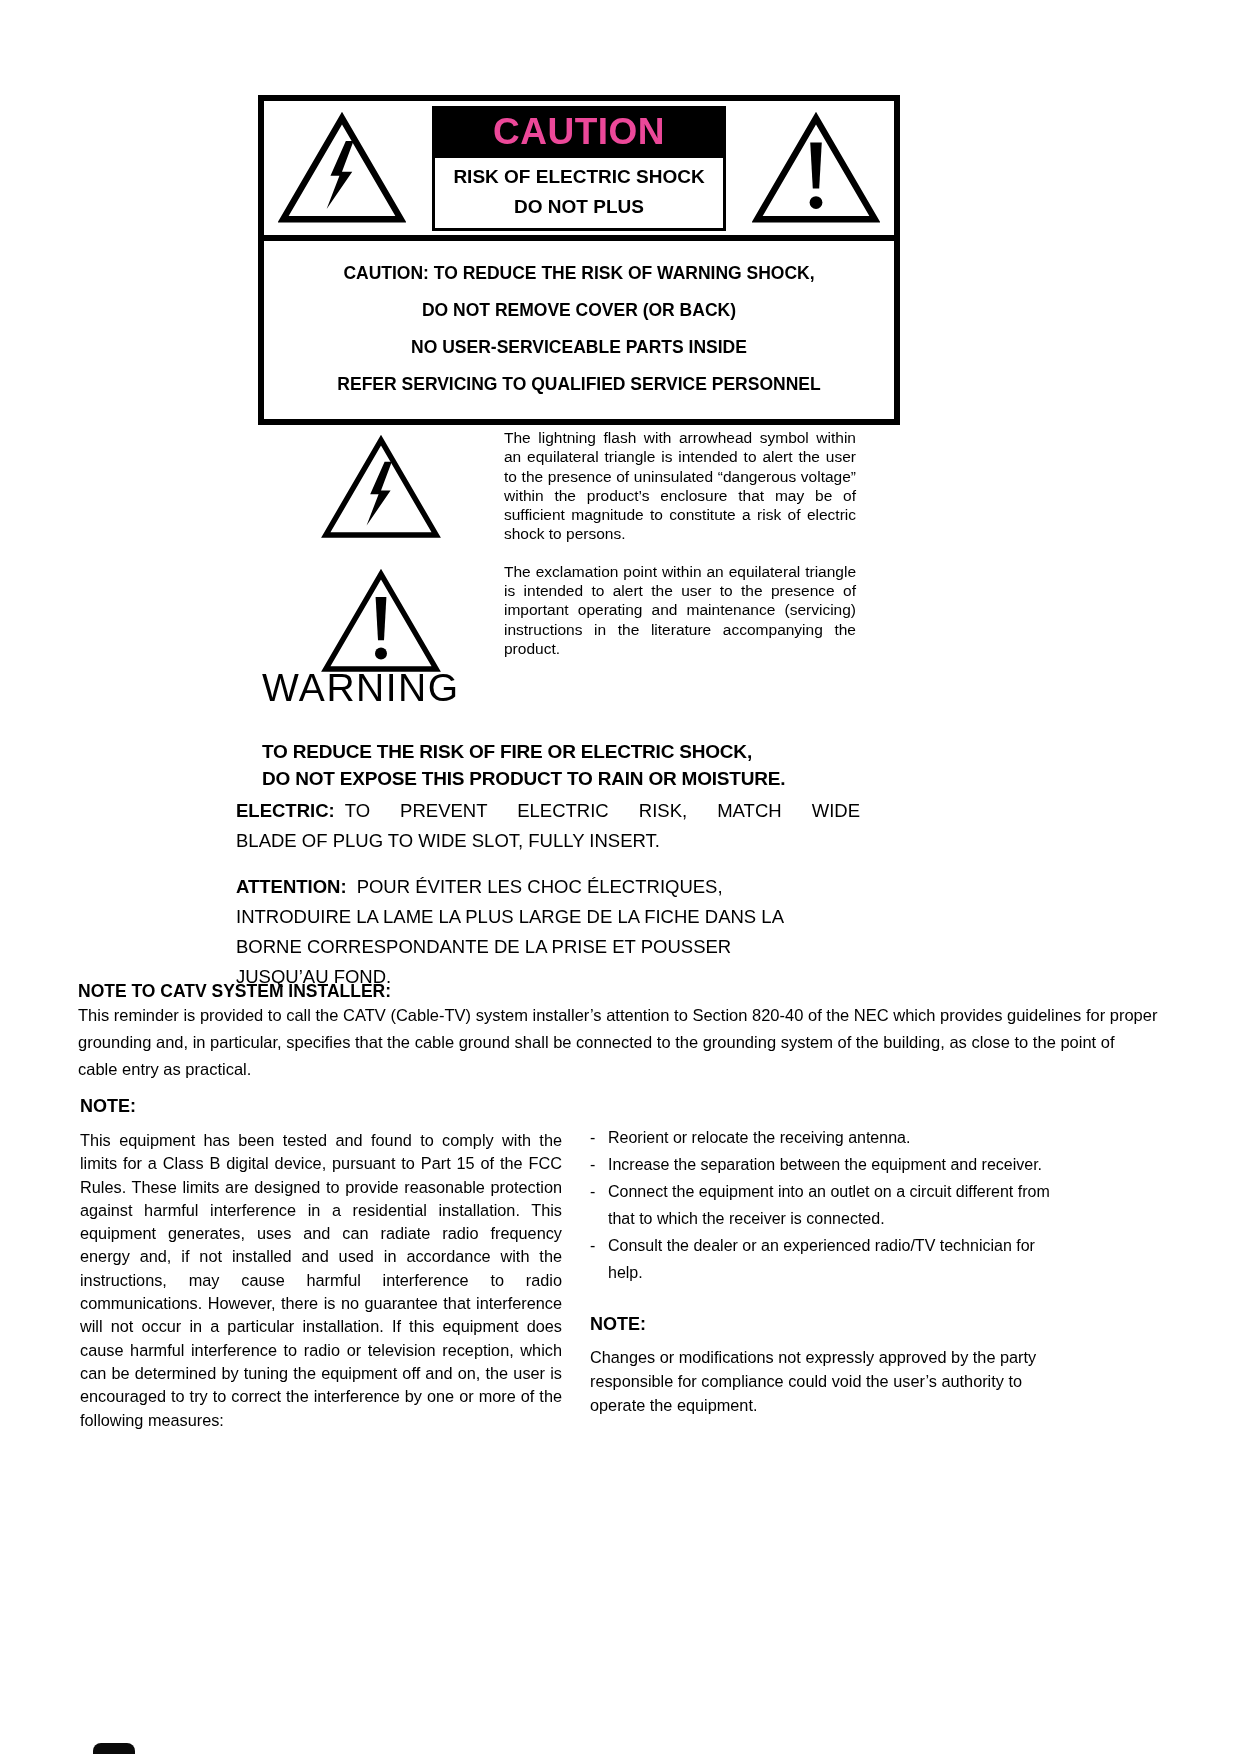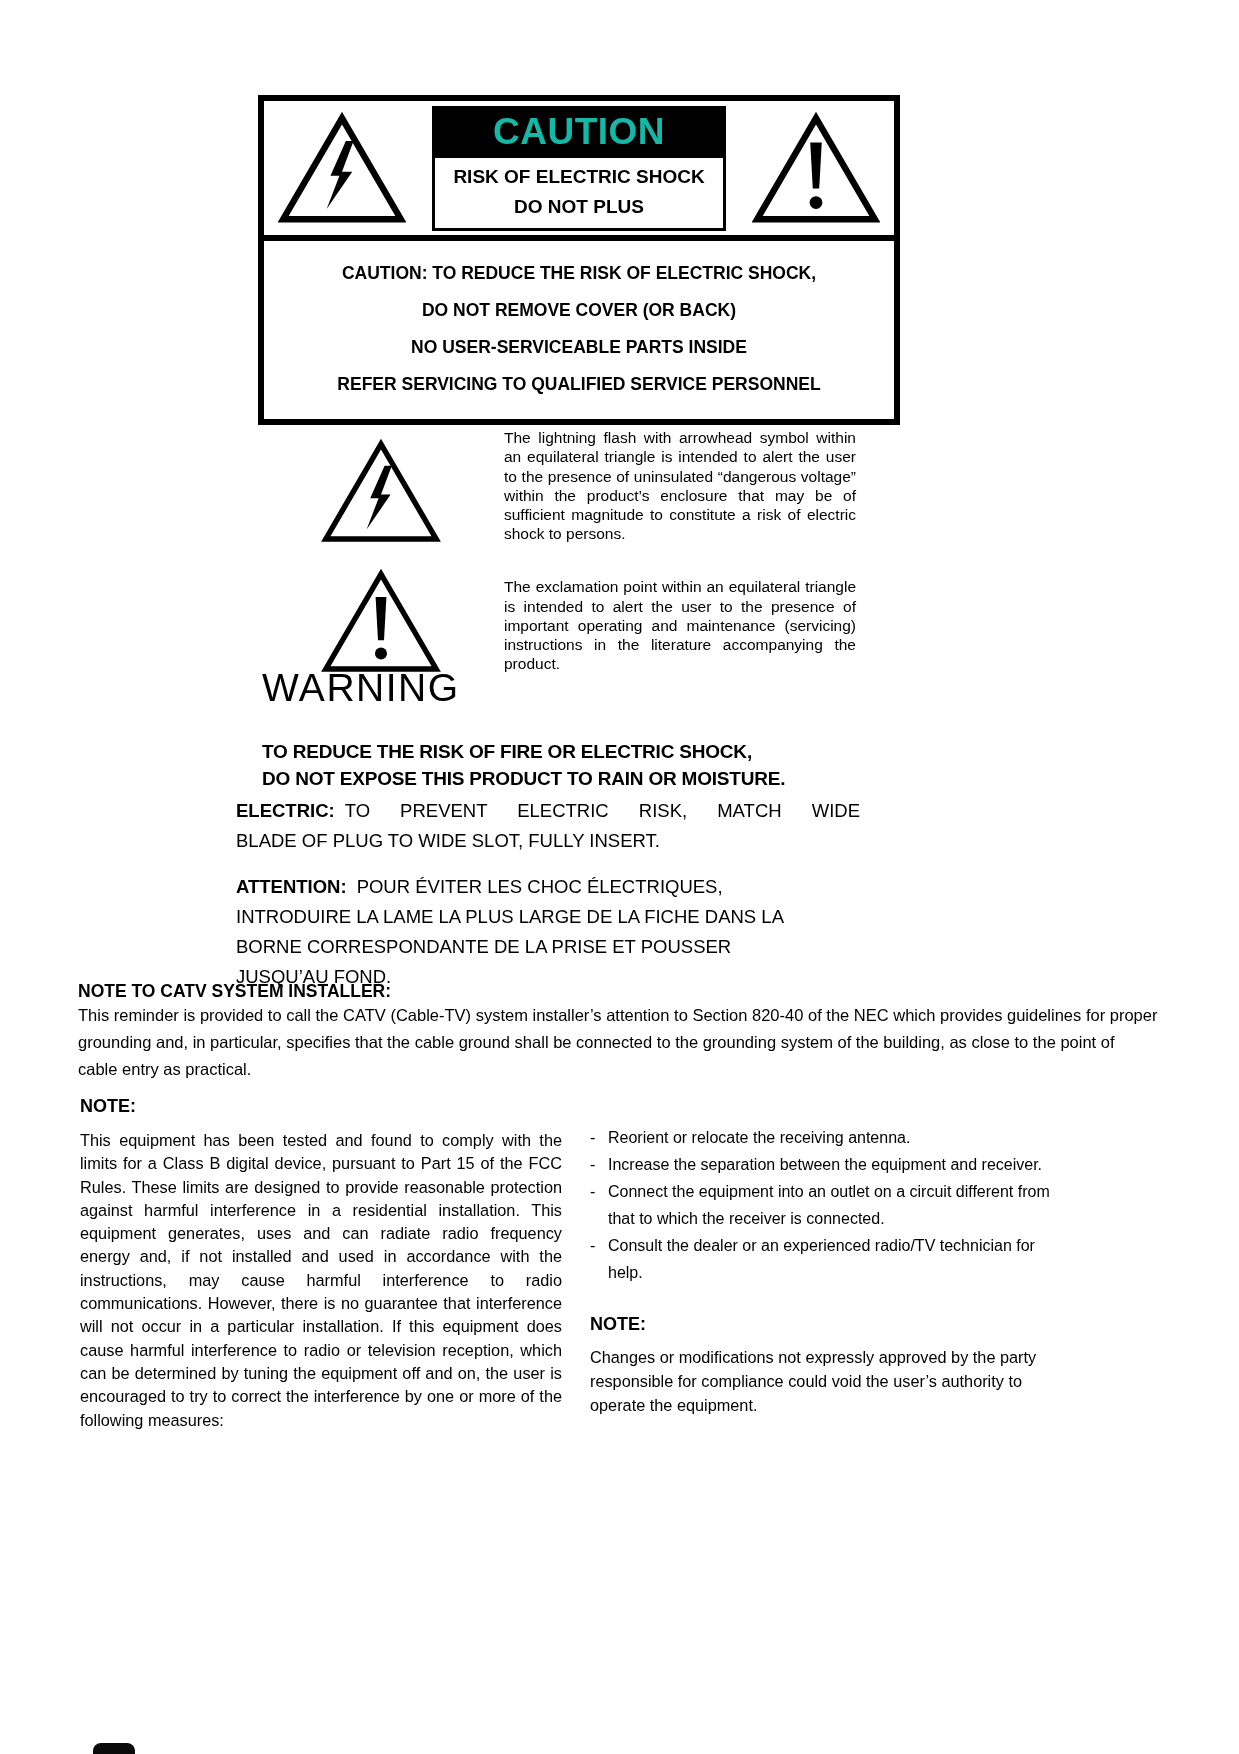--- a/index.html
+++ b/index.html
@@ -29,21 +29,21 @@
     justify-content: space-between;
     padding: 8px 14px;
     height: 140px;
     border-bottom: 6px solid #000;
   }
   .tri { display: block; }
   .tri-big { width: 128px; height: 114px; }
   .caution-center { width: 294px; }
   .caution-banner {
     background: #000;
-    color: #14b8a6;
+    color: #ec4899;
     font-weight: bold;
     font-size: 37px;
     line-height: 52px;
     text-align: center;
     letter-spacing: 0.5px;
   }
   .risk-box {
     border: 3px solid #000;
     border-top: none;
     text-align: center;
@@ -55,21 +55,21 @@
   .caution-bottom {
     padding: 14px 6px 16px;
     text-align: center;
     font-weight: bold;
     font-size: 17.5px;
     line-height: 37px;
   }
 
   
   .explanations { position: absolute; left: 258px; top: 428px; width: 606px; }
-  .explain-row { display: flex; align-items: flex-end; }
+  .explain-row { display: flex; align-items: flex-start; }
   .explain-row + .explain-row { margin-top: 18px; }
   .explain-icon-col { width: 246px; display: flex; justify-content: center; padding-top: 6px; flex: none; }
   .tri-small { width: 120px; height: 106px; }
   .explain-text {
     width: 352px;
     font-size: 15.5px;
     line-height: 19.3px;
     text-align: justify;
   }
 
@@ -128,21 +128,21 @@
           <div>DO NOT PLUS</div>
         </div>
       </div>
       <svg class="tri tri-big" viewBox="0 0 100 88" aria-hidden="true">
         <polygon points="50,5 96,84 4,84" fill="none" stroke="#000" stroke-width="5" stroke-linejoin="miter"></polygon>
         <path d="M45.5,24 L54.5,24 L52.5,60 L47.5,60 Z" fill="#000"></path>
         <circle cx="50" cy="71" r="5" fill="#000"></circle>
       </svg>
     </div>
     <div class="caution-bottom">
-      <div>CAUTION: TO REDUCE THE RISK OF ELECTRIC SHOCK,</div>
+      <div>CAUTION: TO REDUCE THE RISK OF WARNING SHOCK,</div>
       <div>DO NOT REMOVE COVER (OR BACK)</div>
       <div>NO USER-SERVICEABLE PARTS INSIDE</div>
       <div>REFER SERVICING TO QUALIFIED SERVICE PERSONNEL</div>
     </div>
   </div>
 
   <div class="explanations">
     <div class="explain-row">
       <div class="explain-icon-col">
         <svg class="tri tri-small" viewBox="0 0 100 88" aria-hidden="true">

